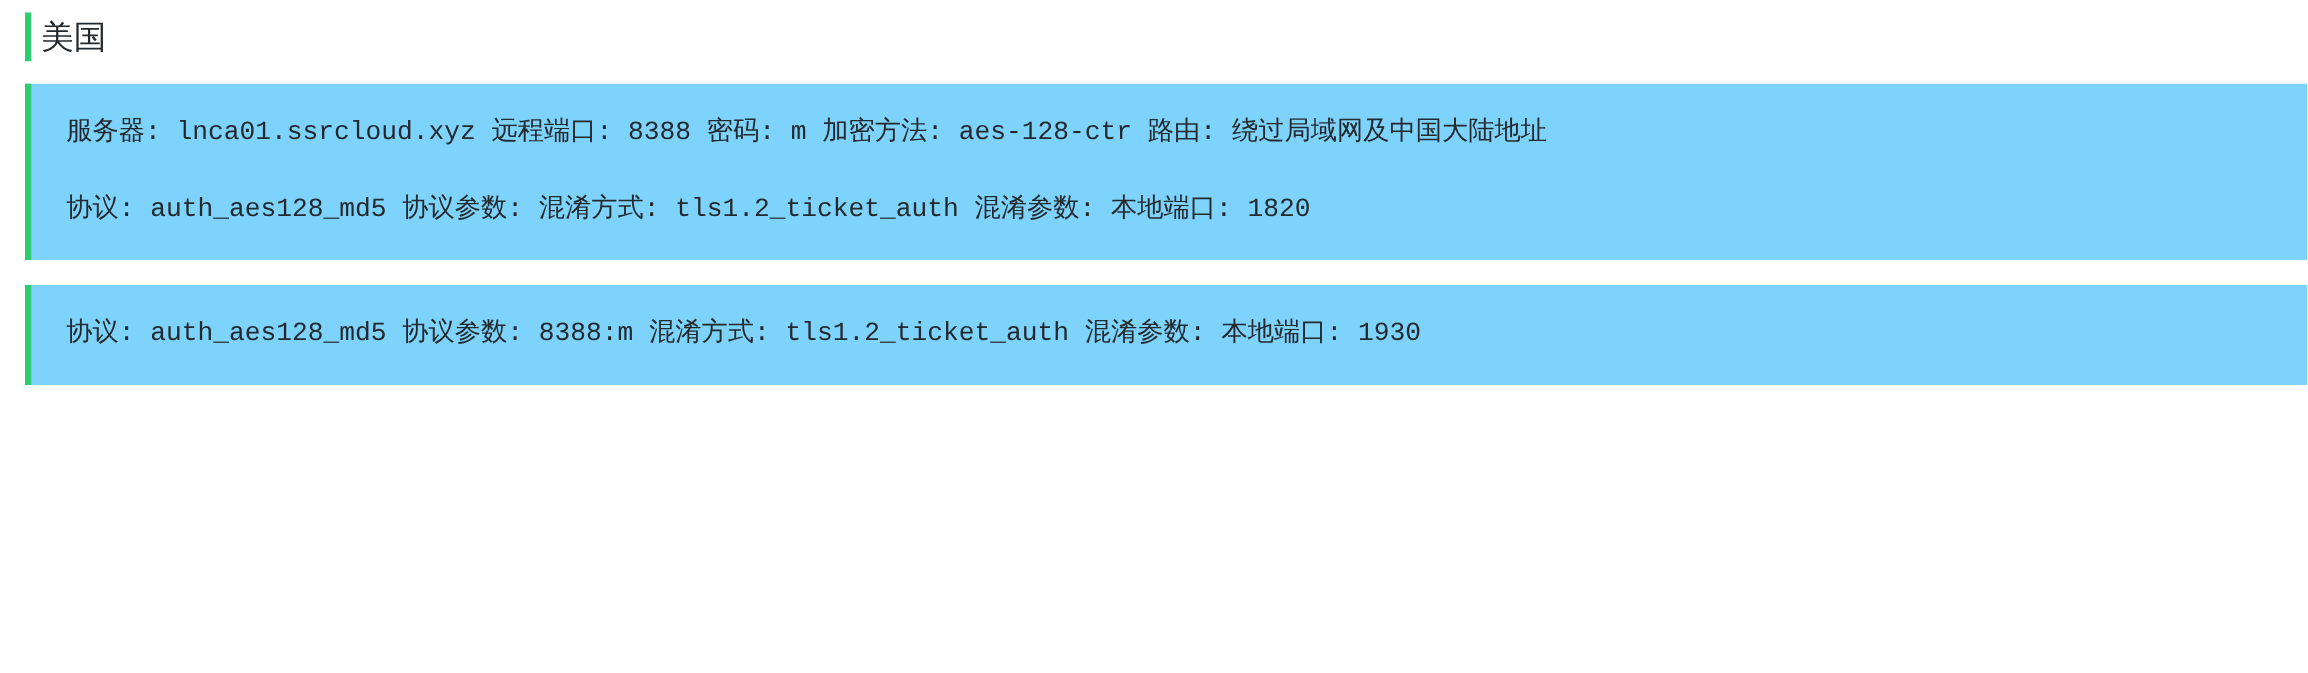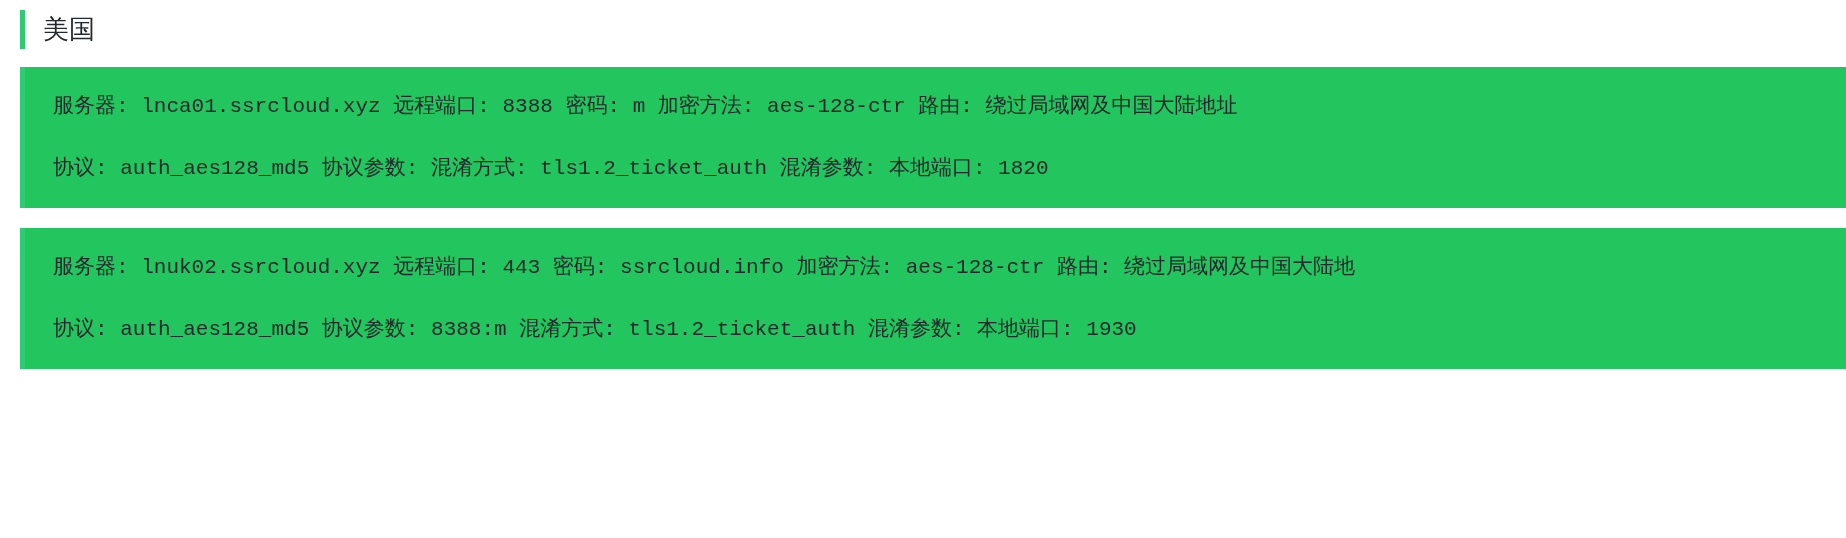--- a/index.html
+++ b/index.html
@@ -13,30 +13,30 @@
       line-height: 1.5;
       color: #24292e;
       background: #ffffff;
       padding: 10px 0;
     }
     .section {
       margin-bottom: 20px;
     }
     .heading {
       border-left: 5px solid #2ecc71;
-      padding-left: 18px;
+      padding-left: 8px;
       font-weight: 400;
       font-size: 26px;
       color: #24292e;
       margin-bottom: 18px;
       margin-left: 20px;
     }
     .config-block {
       border-left: 5px solid #2ecc71;
-      background: #22c55e;
+      background: #7dd3fc;
       padding: 24px 28px;
       margin-left: 20px;
       font-family: "SFMono-Regular", Consolas, "Liberation Mono", Menlo, monospace;
       font-size: 21px;
       color: #24292e;
       overflow: hidden;
       white-space: nowrap;
     }
     .config-line {
       margin-bottom: 0;
@@ -51,16 +51,15 @@
 <div class="section">
   <div class="heading">美国</div>
   <div class="config-block">
     <div class="config-line">服务器: lnca01.ssrcloud.xyz 远程端口: 8388 密码: m 加密方法: aes-128-ctr 路由: 绕过局域网及中国大陆地址</div>
     <div class="config-line">协议: auth_aes128_md5 协议参数:  混淆方式: tls1.2_ticket_auth 混淆参数:  本地端口: 1820</div>
   </div>
 </div>
 
 <div class="section">
   <div class="config-block">
-    <div class="config-line">服务器: lnuk02.ssrcloud.xyz 远程端口: 443 密码: ssrcloud.info 加密方法: aes-128-ctr 路由: 绕过局域网及中国大陆地</div>
     <div class="config-line">协议: auth_aes128_md5 协议参数: 8388:m 混淆方式: tls1.2_ticket_auth 混淆参数:  本地端口: 1930</div>
   </div>
 </div>
 
 </body></html>

